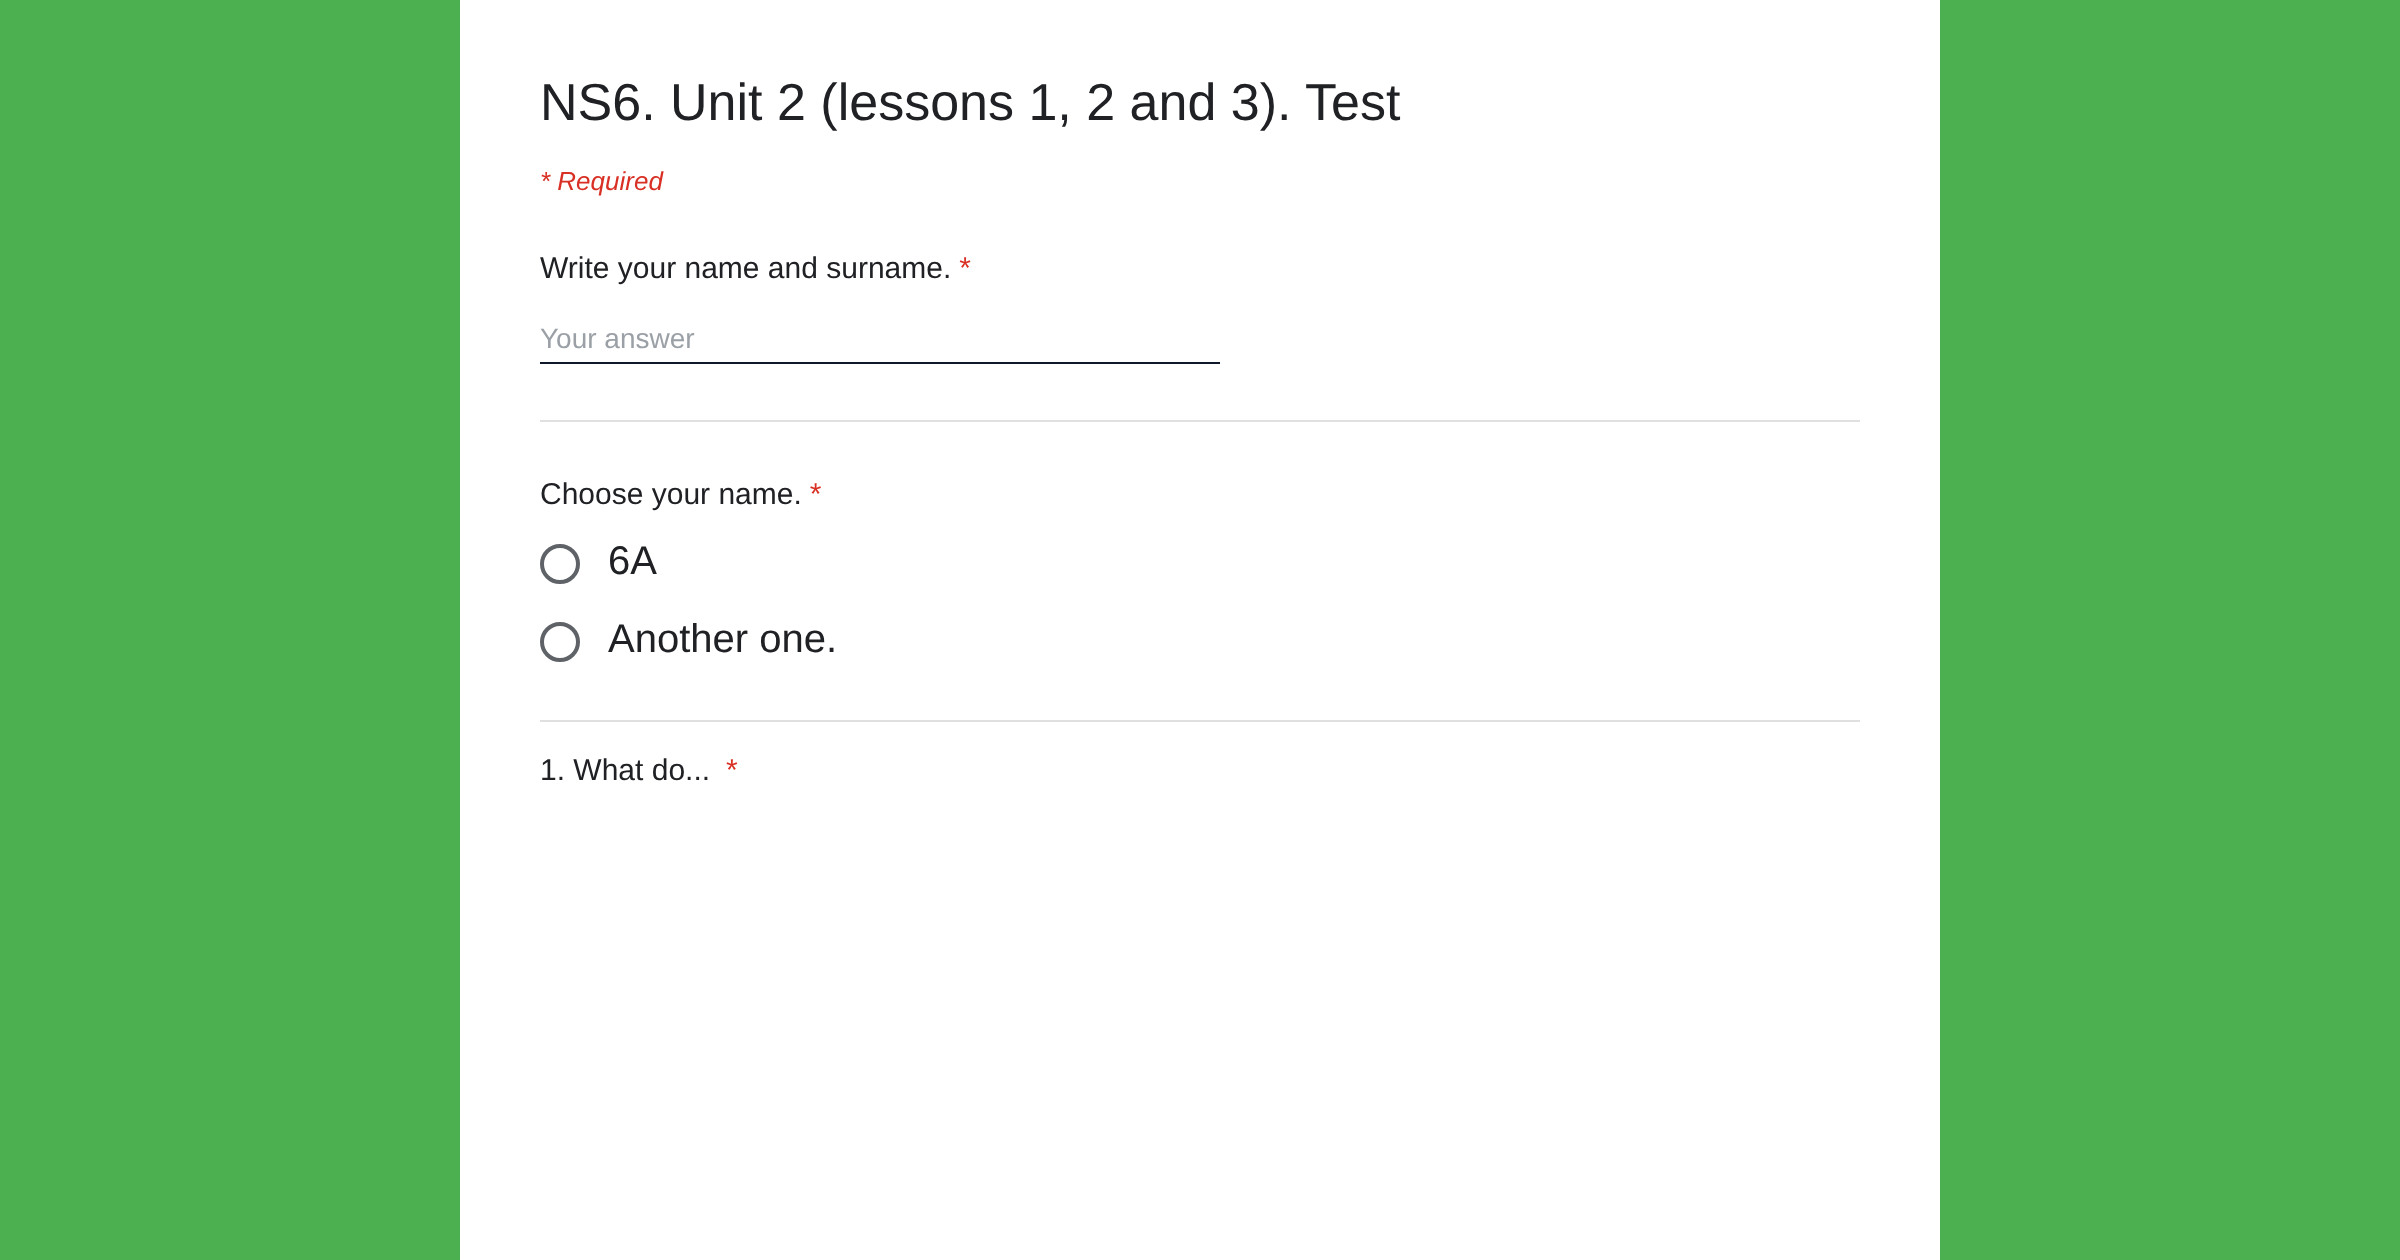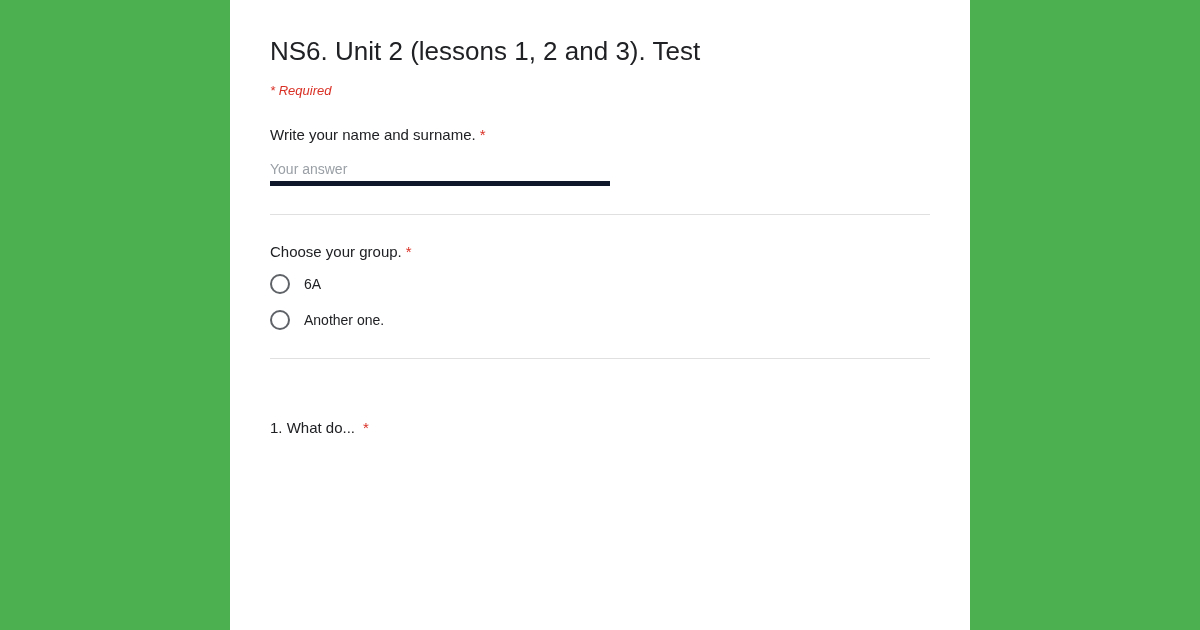--- a/index.html
+++ b/index.html
@@ -84,21 +84,21 @@
     }
 
     .required-star {
       color: #d93025;
       font-size: 15px;
     }
 
     .text-input {
       width: 340px;
       border: none;
-      border-bottom: 5px solid #0f172a;
+      border-bottom: 1px solid #0f172a;
       outline: none;
       font-size: 14px;
       color: #9aa0a6;
       padding: 4px 0;
       background: transparent;
       display: block;
     }
 
     .text-input::placeholder {
       color: #9aa0a6;
@@ -130,37 +130,36 @@
       border-radius: 50%;
       border: 2px solid #5f6368;
       flex-shrink: 0;
       background: transparent;
       display: flex;
       align-items: center;
       justify-content: center;
     }
 
     .radio-label {
-      font-size: 14px;
+      font-size: 20px;
       color: #202124;
     }
 
     .next-question-preview {
       margin-top: 28px;
       padding-top: 16px;
       border-top: 1px solid #e0e0e0;
     }
 
     .next-question-text {
       font-size: 15px;
       color: #202124;
       display: flex;
       align-items: flex-start;
       gap: 8px;
-      margin-top: 44px;
     }
 
     
   </style>
 </head>
 <body>
 
 <div class="sidebar-left"></div>
 
 <div class="main-content">
@@ -177,21 +176,21 @@
         <span>Write your name and surname.</span>
         <span class="required-star">*</span>
       </div>
       <input type="text" class="text-input" placeholder="Your answer" style="">
     </div>
 
     <div class="divider"></div>
 
     <div class="question-section">
       <div class="question-label">
-        <span>Choose your group.</span>
+        <span>Choose your name.</span>
         <span class="required-star">*</span>
       </div>
       <div class="radio-group">
 
         <label class="radio-option">
           <div class="radio-circle"></div>
           <span class="radio-label">6A</span>
         </label>
 
 

